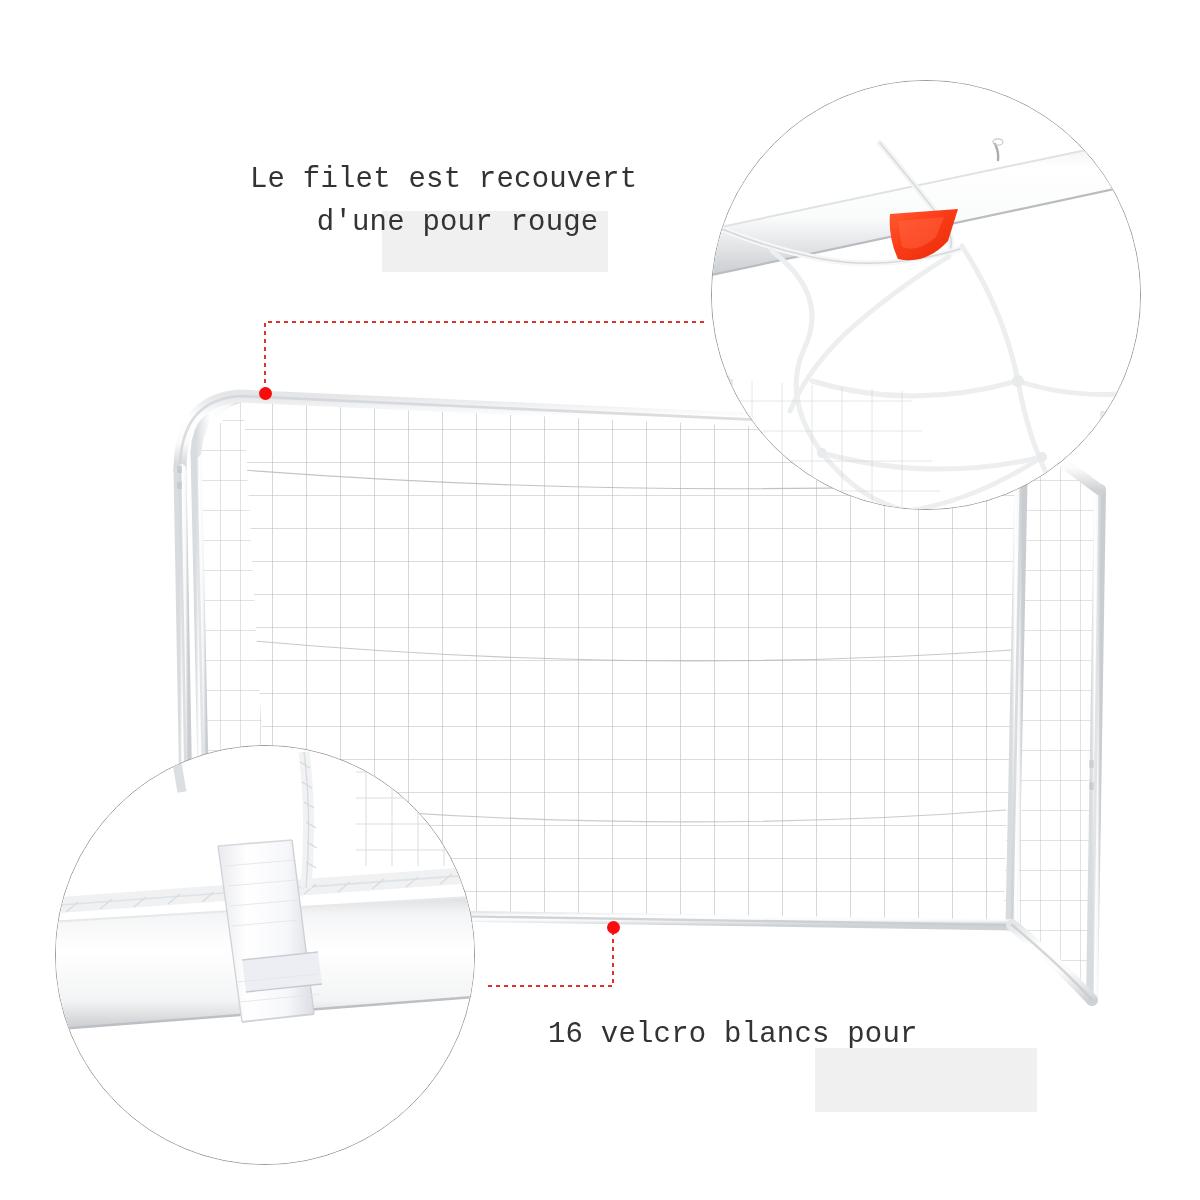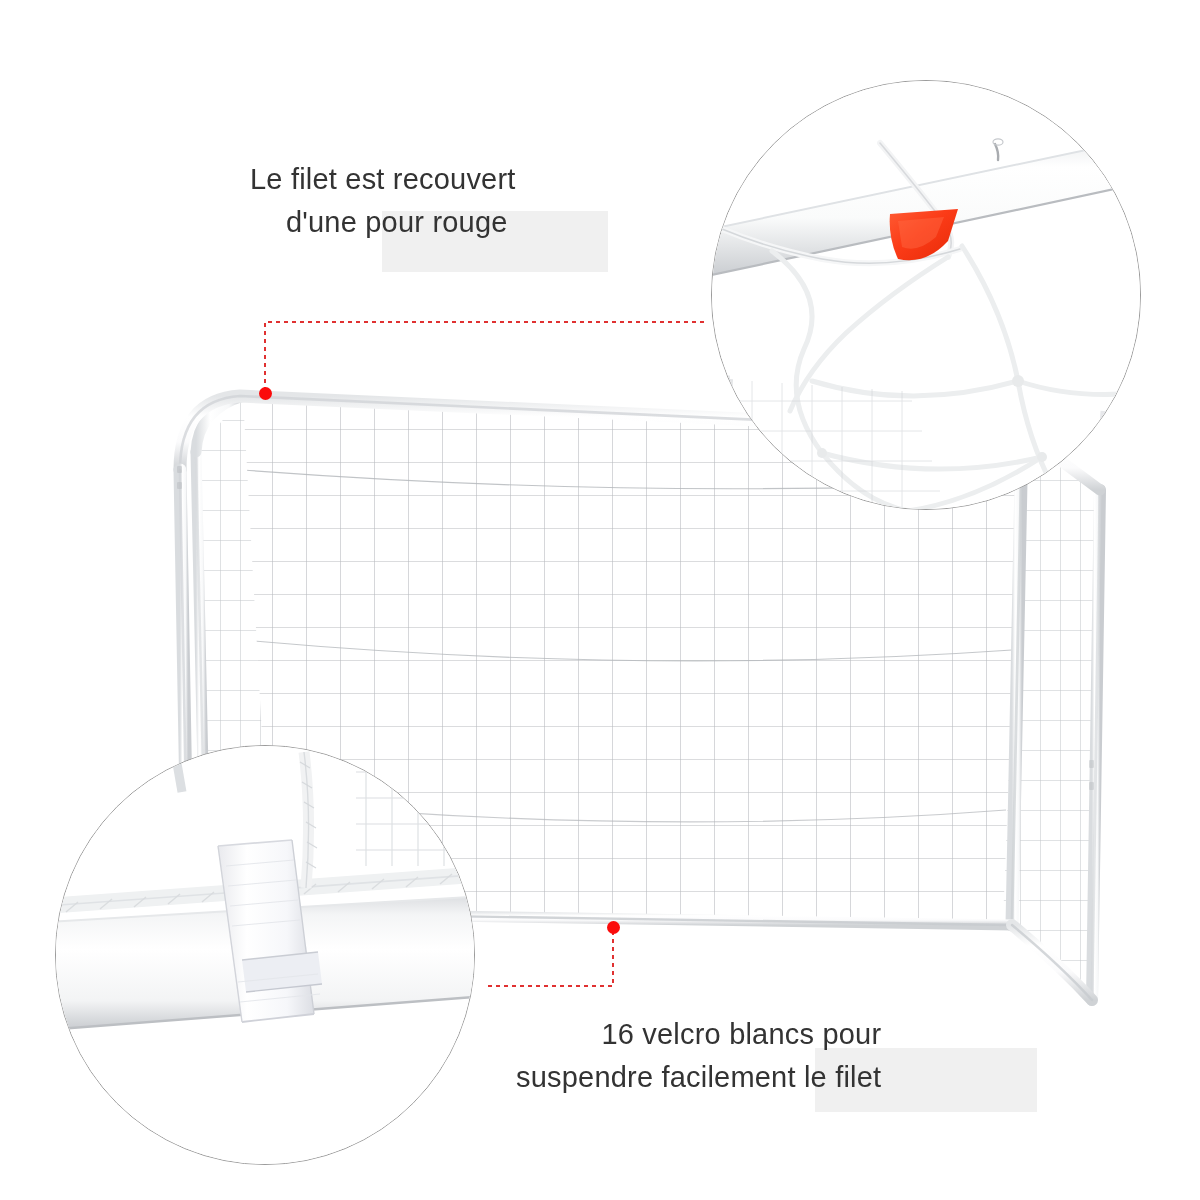--- a/index.html
+++ b/index.html
@@ -4,29 +4,29 @@
 <title>Product Infographic</title>
 <style>
   html,body{margin:0;padding:0;}
   body{
     width:1200px;height:1200px;
     background:#ffffff;
     font-family:"Liberation Sans", sans-serif;
     overflow:hidden;
     position:relative;
   }
-  #stage{position:absolute;left:0;top:0;width:1020px;height:1200px;}
+  #stage{position:absolute;left:0;top:0;width:1020px;height:1200px;font-family:Liberation Mono, monospace;}
   .layer{position:absolute;left:0;top:0;width:1200px;height:1200px;}
 
   
   .ann{position:absolute;color:#333333;font-size:29px;line-height:43px;
        letter-spacing:.2px;white-space:nowrap;}
   .ann-top{left:250px;top:158px;text-align:center;}
   .ann-top .l2{padding-left:28px;}
-  .ann-bot{left:500px;top:1013px;text-align:right;margin-left:16px;}
+  .ann-bot{left:500px;top:1013px;text-align:left;}
   .ann-bot .l1{padding-left:48px;}
 
   .hl{position:absolute;background:#f0f0f0;}
   #hl-top{left:382px;top:211px;width:226px;height:61px;}
   #hl-bot{left:815px;top:1048px;width:222px;height:64px;}
 
   
   .callout{position:absolute;border-radius:50%;overflow:hidden;
            border:1px solid #9a9a9a;background:#ffffff;box-sizing:border-box;}
   #callout-red{left:711px;top:80px;width:430px;height:430px;}
@@ -300,16 +300,15 @@
   <div class="hl" id="hl-top"></div>
   <div class="hl" id="hl-bot"></div>
 
   <div class="ann ann-top">
     <div class="l1">Le filet est recouvert</div>
     <div class="l2">d'une pour rouge</div>
   </div>
 
   <div class="ann ann-bot">
     <div class="l1">16 velcro blancs pour</div>
-    <div class="l2">suspendre facilement le filet</div>
   </div>
 
 </div>
 
 </body></html>

